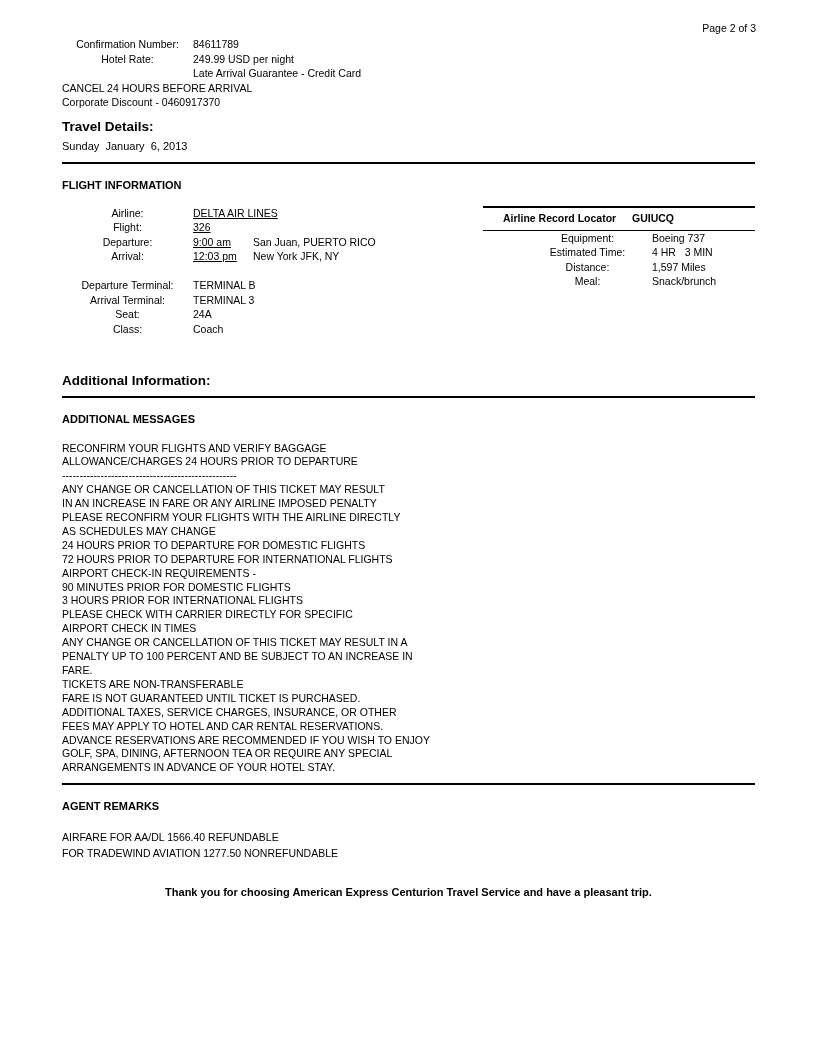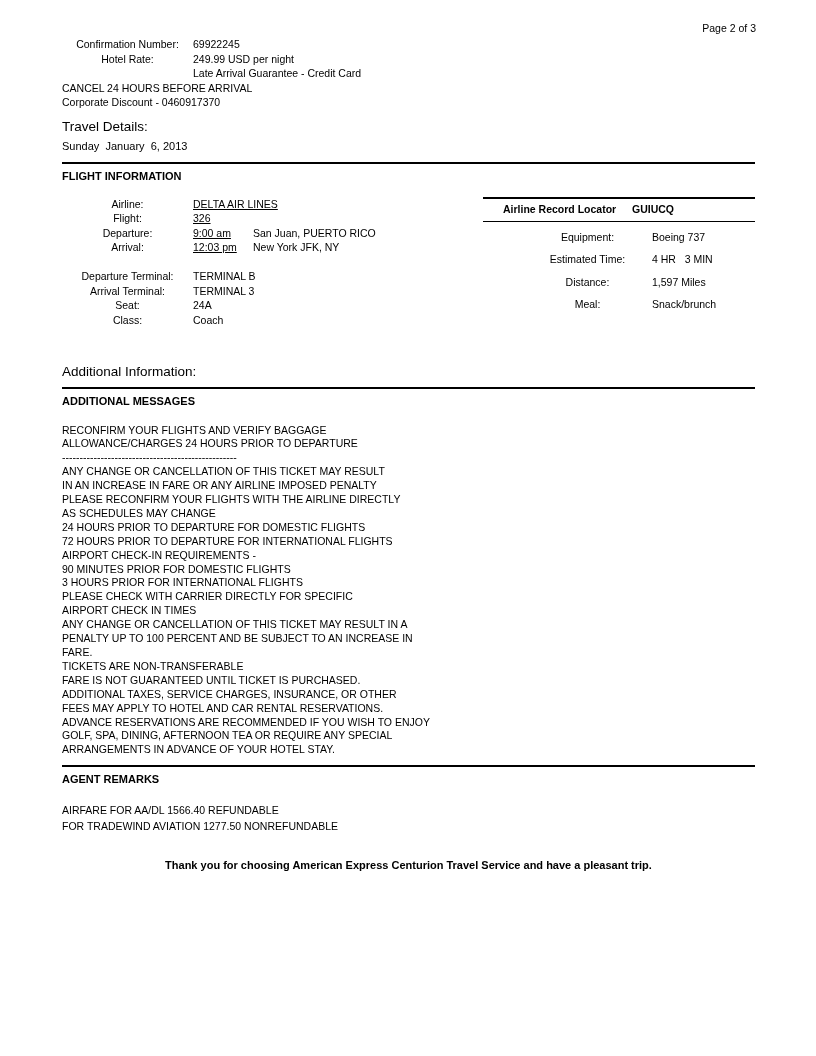--- a/index.html
+++ b/index.html
@@ -21,36 +21,36 @@
   .content { padding:37px 61px 0 62px; }
 
   .kv { display:flex; line-height:14.5px; }
   .kv-label { width:131px; flex:none; white-space:pre;text-align:center; }
   .kv-value { white-space:pre; }
   .kv-value.w60 { width:60px; flex:none;text-decoration:underline; }
   .kv-extra { white-space:pre; }
 
   .note-line { line-height:14.5px; white-space:pre; }
 
-  .h-large { font-size:13.5px; line-height:19px; margin-top:7px; white-space:pre; }
+  .h-large { font-size:13.5px; line-height:19px; margin-top:7px; white-space:pre;font-weight:bold; }
   .h-date  { font-size:11px; line-height:20px; white-space:pre; }
 
   .rule { border:none; border-top:2px solid #000; margin-top:6px; }
   .rule-thin { border:none; border-top:2px solid #000; margin-top:8px; }
 
-  .section-title { font-weight:bold; font-size:11px; line-height:15px; margin-top:5px; }
+  .section-title { font-weight:bold; font-size:11px; line-height:15px; margin-top:14px; }
 
   .flight-grid { display:flex; margin-top:13px; min-height:158px; }
   .flight-left { width:421px; flex:none; }
   .flight-gap { height:14.5px; }
 
   .flight-right { width:272px; flex:none; align-self:flex-start; border-top:2px solid #000; padding-top:3px; }
   .record-row { display:flex; font-weight:bold; line-height:15px; padding-bottom:4px; border-bottom:1px solid #000; }
   .record-label { width:129px; flex:none;margin-left:20px; }
-  .flight-right .kv { margin-top:8px;padding-left:40px; }
+  .flight-right .kv { margin-top:0;padding-left:40px; }
   .flight-right .kv-label { width:129px; }
   .flight-right .kv:first-of-type { margin-top:4px; }
 
   .messages {
     margin-top:15px;
     line-height:13.9px;
     white-space:pre-line;
   }
   .remarks { margin-top:16px; }
   .remark-line { line-height:15.5px; white-space:pre; }
@@ -68,21 +68,21 @@
 
 <div class="page">
 
   <div class="page-number">Page 2 of 3</div>
 
   <div class="content">
 
     <div>
       <div class="kv">
         <span class="kv-label">Confirmation Number:</span>
-        <span class="kv-value">69922245</span>
+        <span class="kv-value">84611789</span>
       </div>
       <div class="kv">
         <span class="kv-label">Hotel Rate:</span>
         <span class="kv-value">249.99 USD per night</span>
       </div>
       <div class="kv">
         <span class="kv-label"></span>
         <span class="kv-value">Late Arrival Guarantee - Credit Card</span>
       </div>
       <div class="note-line">CANCEL 24 HOURS BEFORE ARRIVAL</div>

